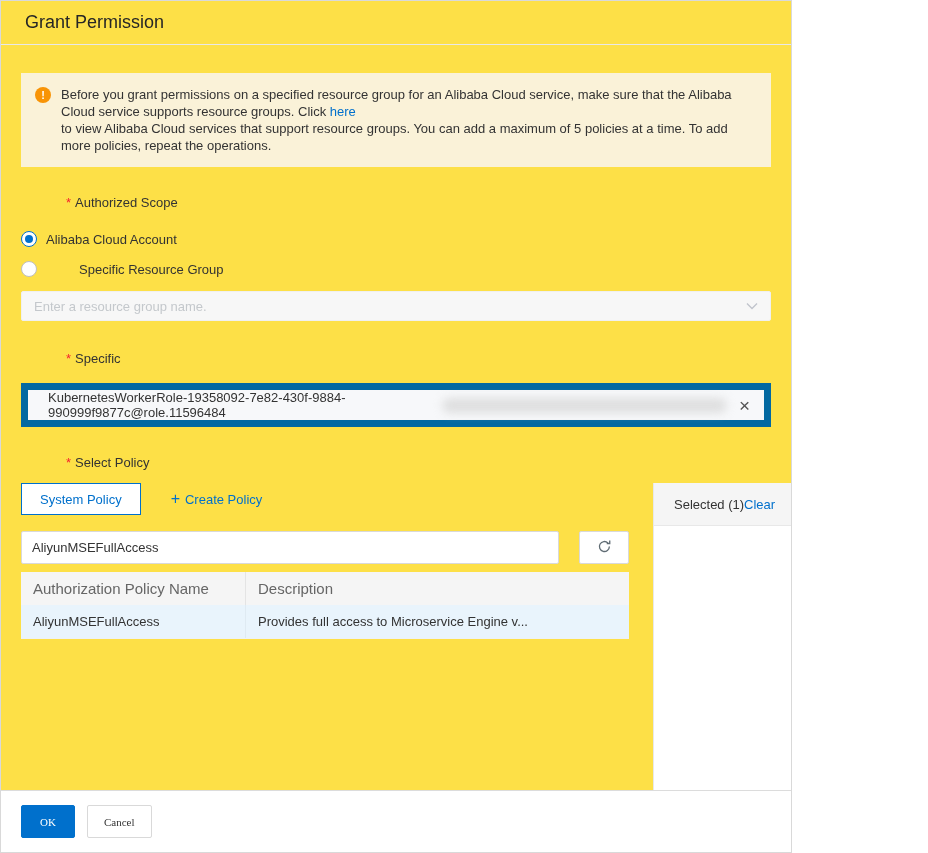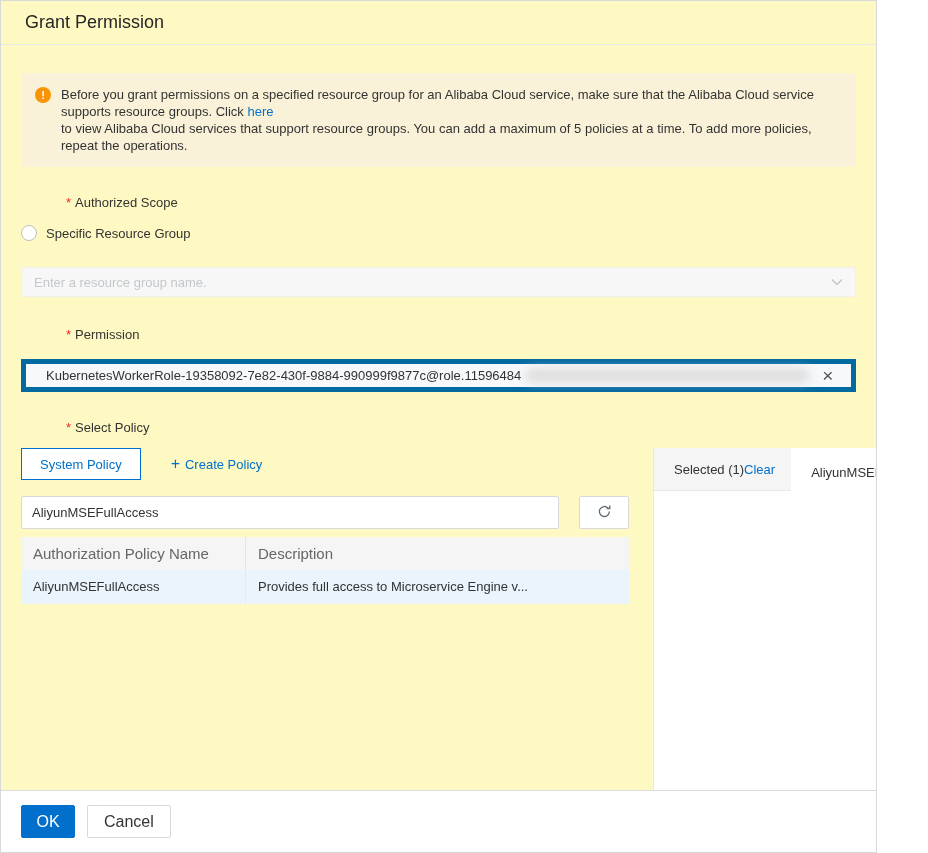--- a/index.html
+++ b/index.html
@@ -4,24 +4,24 @@
 <style>
   * { box-sizing: border-box; margin: 0; padding: 0; }
   html, body { width: 928px; height: 853px; }
   body {
     font-family: "Liberation Sans", sans-serif;
     color: #333;
     background: #fff;
     font-size: 13px;
   }
   .dialog {
-    width: 877px; height: 853px;
+    width: 792px; height: 853px;
     border: 1px solid #d9d9d9;
     display: flex; flex-direction: column;
-    background: #fef9c3;
+    background: #fde047;
   }
   
   .dialog-header {
     height: 44px; flex: none;
     display: flex; align-items: center;
     padding: 0 24px;
     border-bottom: 1px solid #e8e8e8;
   }
   .dialog-title { font-size: 18px; font-weight: 500; color: #262626; }
 
@@ -50,47 +50,47 @@
   }
   .notice a, .link { color: #0070cc; text-decoration: none; cursor: pointer; }
 
   
   .form-label { margin-top: 28px; line-height: 16px; flex: none; margin-left: 45px; }
   .form-label .req { color: #f5222d; margin-right: 4px; }
 
   
   .radio-row { display: flex; align-items: center; flex: none; cursor: pointer; }
   .radio-row.first { margin-top: 20px; }
-  .radio-row.second { margin-top: 14px; }
+  .radio-row.second { margin-top: 14px; gap: 33px; }
   .radio {
     width: 16px; height: 16px; border-radius: 50%;
     border: 1px solid #bfbfbf; background: #fff;
     margin-right: 9px; position: relative; flex: none;
   }
   .radio.checked { border-color: #0070cc; }
   .radio.checked::after {
     content: ""; position: absolute; left: 3px; top: 3px; right: 3px; bottom: 3px;
     border-radius: 50%; background: #0070cc;
   }
 
   
   .rg-select {
-    margin-top: 26px; height: 30px; flex: none;
+    margin-top: 14px; height: 30px; flex: none;
     background: #f7f7f7; border: 1px solid #f0f0f0; border-radius: 2px;
     display: flex; align-items: center; padding: 0 12px;
     color: #c4c8cc; cursor: not-allowed;
   }
   .rg-select .spacer { flex: 1; }
   .chevron-down { color: #c0c4cc; font-size: 12px; flex: none; }
 
   
   .principal-label { margin-top: 30px; }
   .principal-field {
     margin-top: 16px; min-height: 33px; flex: none;
-    background: #f7f8fa; border: 5px solid #0369a1;
+    background: #f7f8fa; border: 7px solid #0369a1;
     display: flex; align-items: center;
     padding: 0 14px 0 20px;
     color: #333;
   }
   .blur-chunk {
     display: inline-block; width: 285px; height: 15px;
     margin-left: 4px; background: #d6d6d6; border-radius: 8px;
     filter: blur(5px); opacity: .75; flex: none;
   }
   .principal-close {
@@ -170,22 +170,22 @@
   .item-close { font-size: 20px; line-height: 1; color: #222; cursor: pointer; }
 
   
   .dialog-footer {
     height: 62px; flex: none;
     border-top: 1px solid #dcdcdc;
     display: flex; align-items: center; padding: 0 20px;
     background: #fff;
   }
   .btn {
-    height: 33px; border-radius: 2px; font-size: 16px;
-    font-family: Liberation Sans, sans-serif; cursor: pointer;
+    height: 33px; border-radius: 2px; font-size: 11px;
+    font-family: Liberation Serif, serif; cursor: pointer;
     display: inline-flex; align-items: center; justify-content: center;
   }
   .btn-ok { min-width: 54px; background: #0070cc; border: 1px solid #0070cc; color: #fff; padding: 0 14px; }
   .btn-cancel { margin-left: 12px; background: #fff; border: 1px solid #d9d9d9; color: #333; padding: 0 16px; }
 </style>
 </head>
 <body>
 
 <div class="dialog">
 
@@ -198,38 +198,42 @@
     <div class="notice">
       <span class="warning-icon">!</span>
       <span>Before you grant permissions on a specified resource group for an Alibaba Cloud service, make sure that the Alibaba Cloud service supports resource groups. Click </span><a class="link">here</a><br>
       <span>to view Alibaba Cloud services that support resource groups. You can add a maximum of 5 policies at a time. To add more policies, repeat the operations.</span>
     </div>
 
     <div class="form-label">
       <span class="req">*</span><span>Authorized Scope</span>
     </div>
 
+    <div class="radio-row first">
+      <span class="radio checked"></span>
+      <span>Alibaba Cloud Account</span>
+    </div>
 
     <div class="radio-row second">
       <span class="radio"></span>
       <span>Specific Resource Group</span>
     </div>
 
     <div class="rg-select">
       <span class="placeholder-text">Enter a resource group name.</span>
       <span class="spacer"></span>
       <span class="chevron-down">
         <svg width="12" height="8" viewBox="0 0 12 8" fill="none">
             <path d="M1 1.5l5 5 5-5" stroke="#c0c4cc" stroke-width="1.3" fill="none"></path>
           </svg>
       </span>
     </div>
 
     <div class="form-label principal-label">
-      <span class="req">*</span><span>Permission</span>
+      <span class="req">*</span><span>Specific</span>
     </div>
 
     <div class="principal-field">
       <span>KubernetesWorkerRole-19358092-7e82-430f-9884-990999f9877c@role.11596484</span>
       <span class="blur-chunk"></span>
       <span class="principal-close">×</span>
     </div>
 
     <div class="form-label">
       <span class="req">*</span><span>Select Policy</span>

